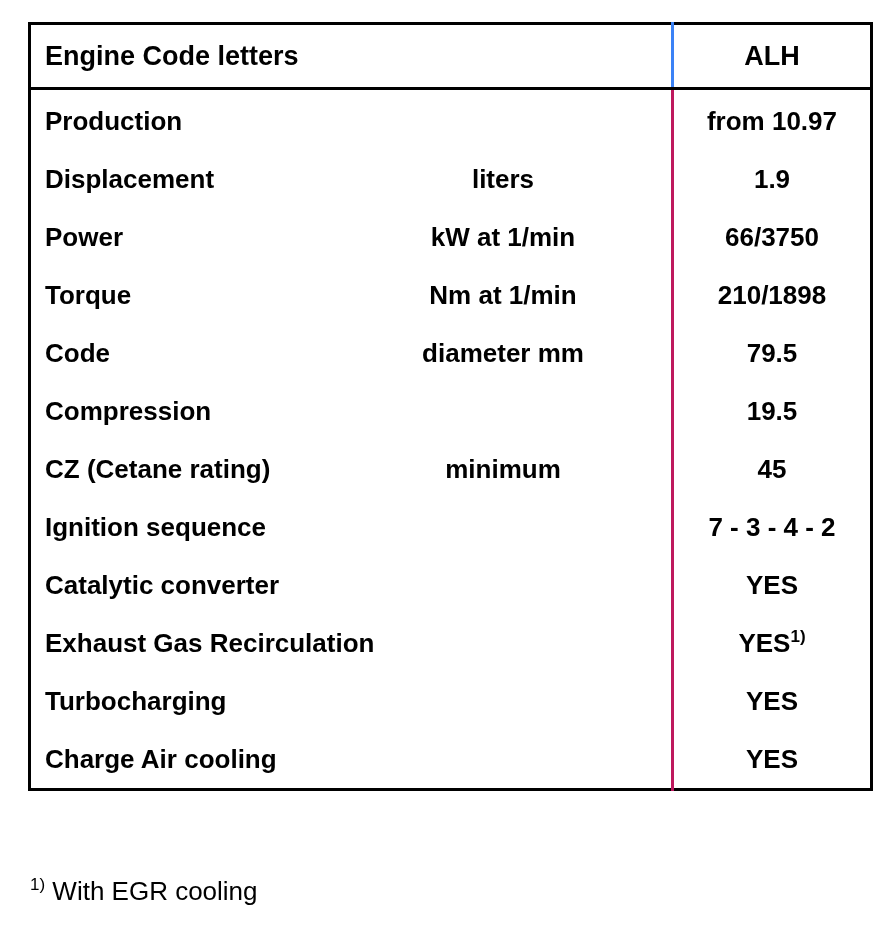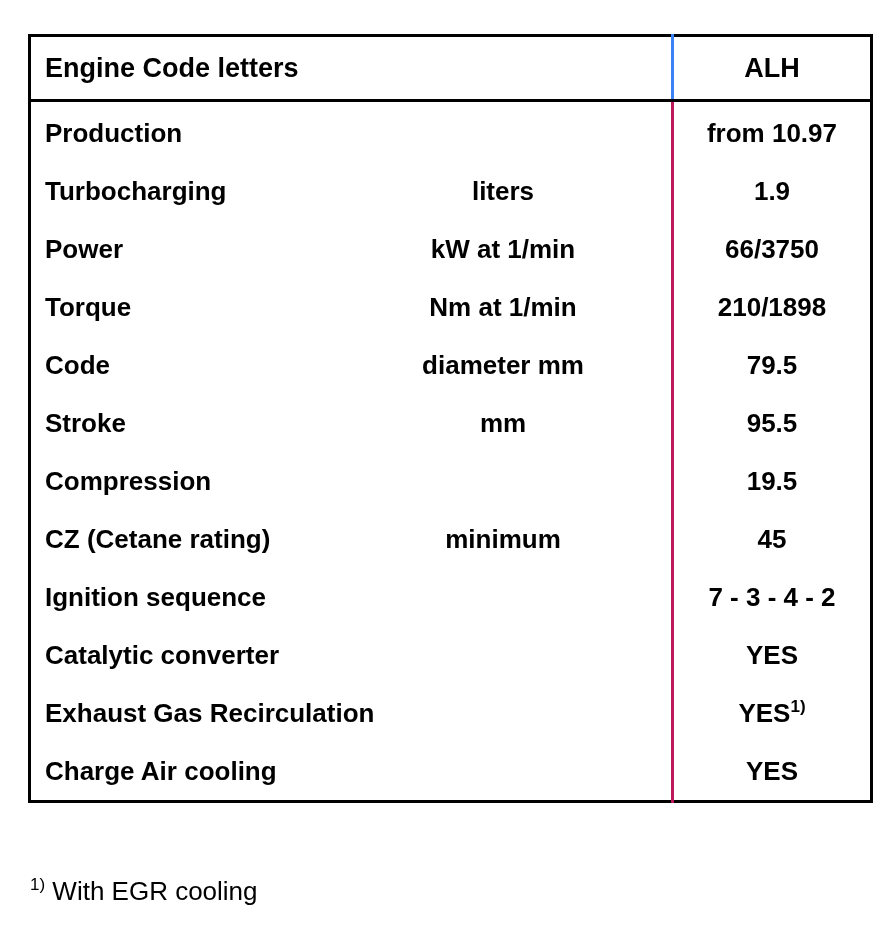--- a/index.html
+++ b/index.html
@@ -18,21 +18,21 @@
   .sheet {
     position: absolute;
     left: 0;
     top: 0;
     width: 896px;
     height: 938px;
   }
   .spec-table {
     position: absolute;
     left: 28px;
-    top: 34px;
+    top: 22px;
     width: 845px;
     border-collapse: collapse;
     table-layout: fixed;
     border-radius: 13px;
   }
   .spec-table td, .spec-table th {
     border: 0;
     padding: 0;
     vertical-align: middle;
   }
@@ -112,21 +112,21 @@
     </thead>
     <tbody>
 
       <tr class="data-row first-data">
         <td class="c-label">Production</td>
         <td class="c-unit"></td>
         <td class="c-value"><span>from 10.97</span><span class="sup"></span></td>
       </tr>
 
       <tr class="data-row">
-        <td class="c-label">Turbocharging</td>
+        <td class="c-label">Displacement</td>
         <td class="c-unit">liters</td>
         <td class="c-value"><span>1.9</span><span class="sup"></span></td>
       </tr>
 
       <tr class="data-row">
         <td class="c-label">Power</td>
         <td class="c-unit">kW at 1/min</td>
         <td class="c-value"><span>66/3750</span><span class="sup"></span></td>
       </tr>
 
@@ -135,25 +135,20 @@
         <td class="c-unit">Nm at 1/min</td>
         <td class="c-value"><span>210/1898</span><span class="sup"></span></td>
       </tr>
 
       <tr class="data-row">
         <td class="c-label">Code</td>
         <td class="c-unit">diameter mm</td>
         <td class="c-value"><span>79.5</span><span class="sup"></span></td>
       </tr>
 
-      <tr class="data-row">
-        <td class="c-label">Stroke</td>
-        <td class="c-unit">mm</td>
-        <td class="c-value"><span>95.5</span><span class="sup"></span></td>
-      </tr>
 
       <tr class="data-row">
         <td class="c-label">Compression</td>
         <td class="c-unit"></td>
         <td class="c-value"><span>19.5</span><span class="sup"></span></td>
       </tr>
 
       <tr class="data-row">
         <td class="c-label">CZ (Cetane rating)</td>
         <td class="c-unit">minimum</td>
@@ -171,20 +166,25 @@
         <td class="c-unit"></td>
         <td class="c-value"><span>YES</span><span class="sup"></span></td>
       </tr>
 
       <tr class="data-row">
         <td class="c-label">Exhaust Gas Recirculation</td>
         <td class="c-unit"></td>
         <td class="c-value"><span>YES</span><span class="sup">1)</span></td>
       </tr>
 
+      <tr class="data-row">
+        <td class="c-label">Turbocharging</td>
+        <td class="c-unit"></td>
+        <td class="c-value"><span>YES</span><span class="sup"></span></td>
+      </tr>
 
       <tr class="data-row">
         <td class="c-label">Charge Air cooling</td>
         <td class="c-unit"></td>
         <td class="c-value"><span>YES</span><span class="sup"></span></td>
       </tr>
 
     </tbody>
   </table>
 

